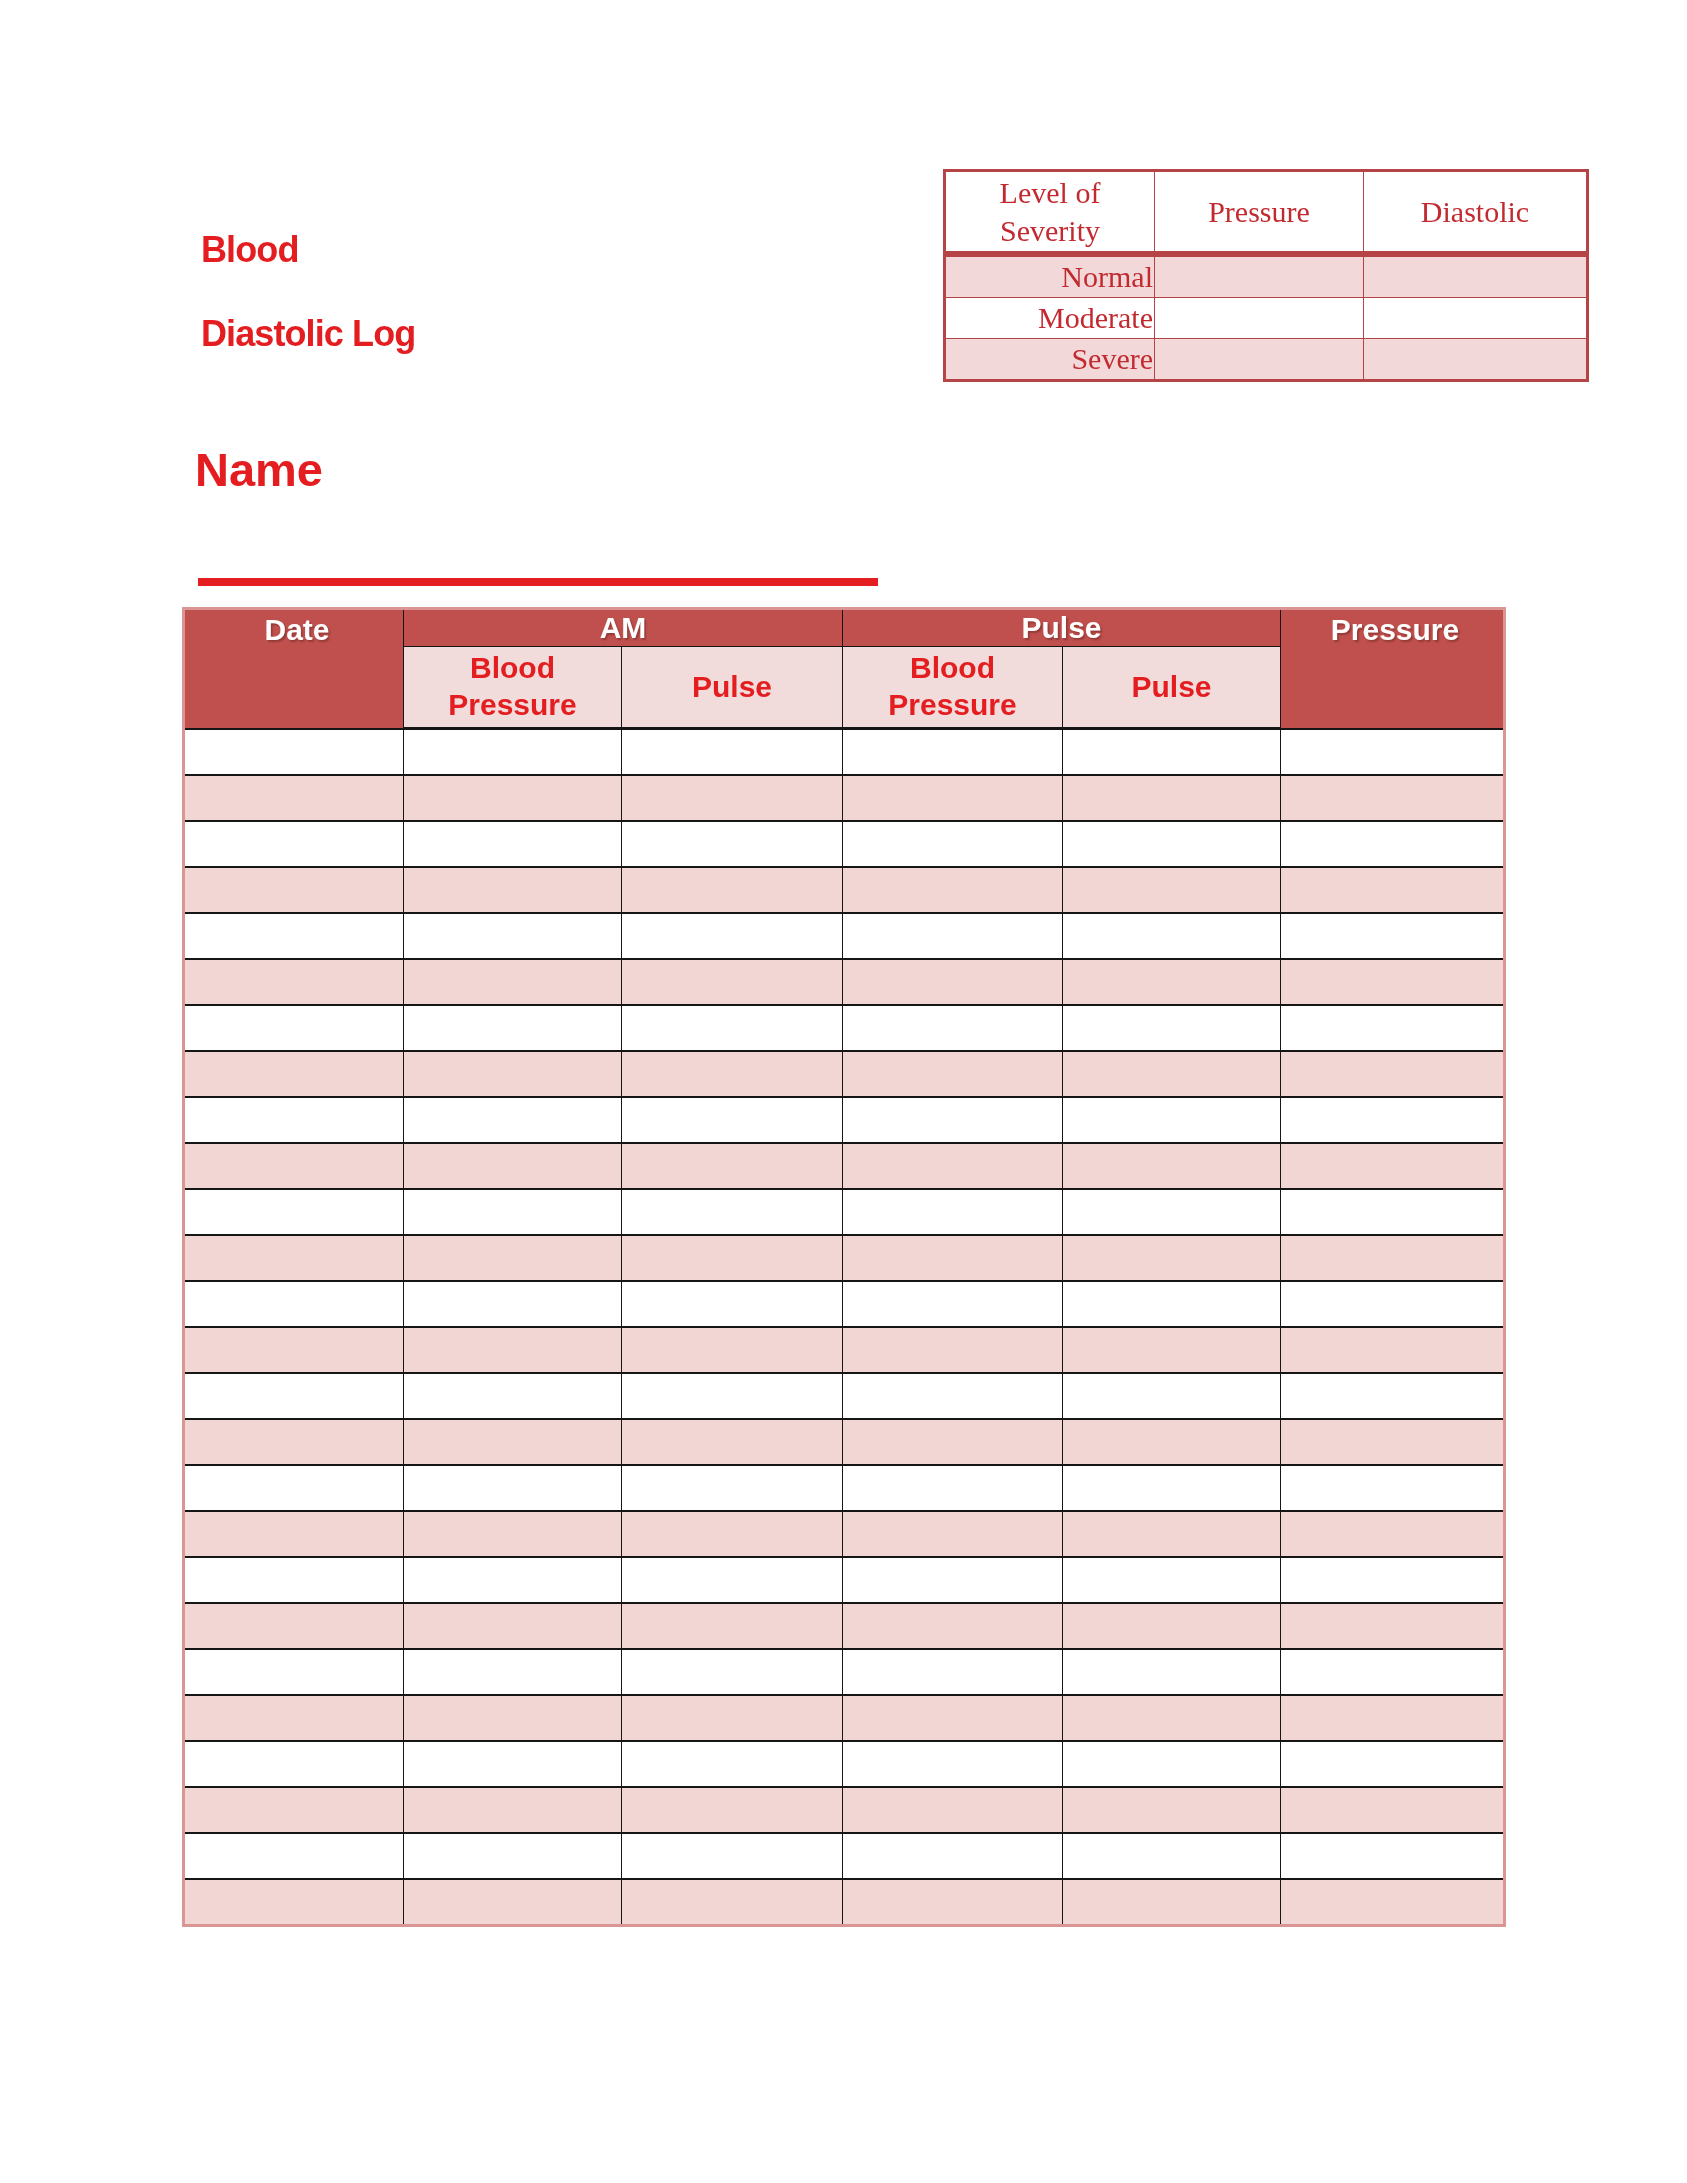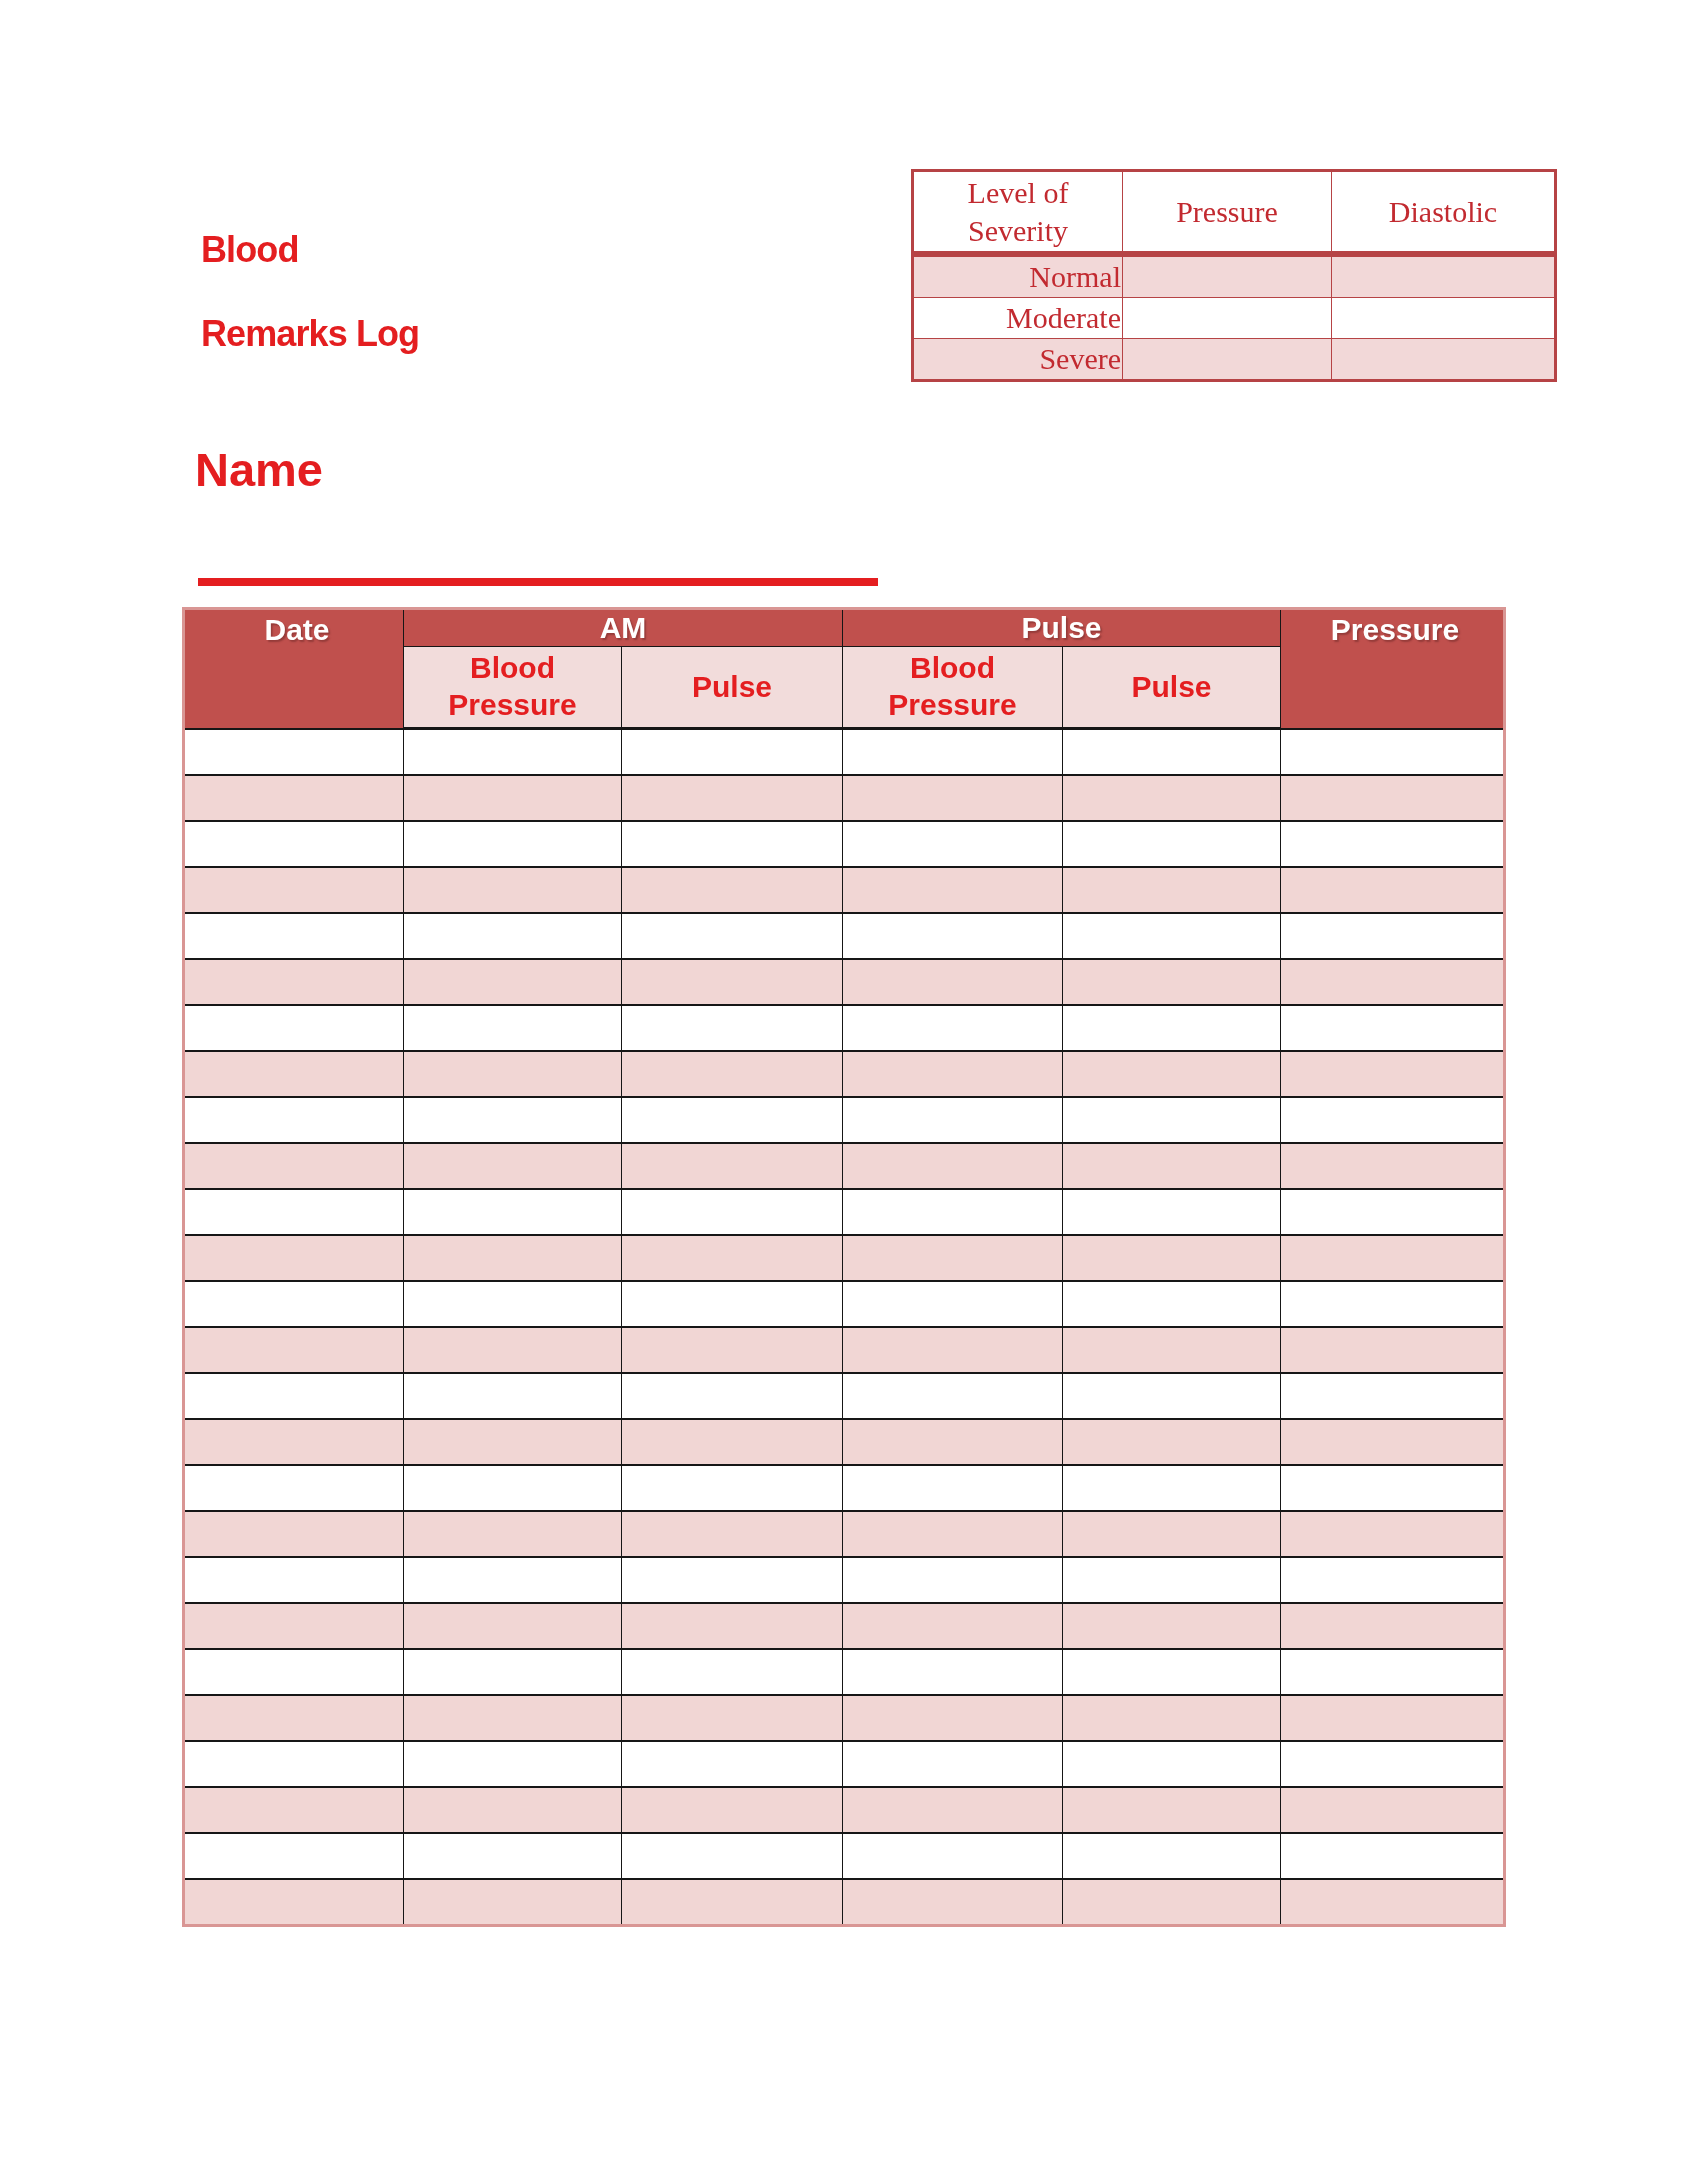--- a/index.html
+++ b/index.html
@@ -33,21 +33,21 @@
     position:absolute;left:911px;top:169px;
     width:644px;
     border-collapse:collapse;table-layout:fixed;
     font-family:"Liberation Serif", serif;
     color:#c22a30;
   }
   .severity-table th,.severity-table td{
     border:1.7px solid #b64345;
     font-size:30px;overflow:hidden;
   }
-  .severity-table{border:3.5px solid #b64345;}
+  .severity-table{border:3.5px solid #b64345;margin-left:32px;}
   .severity-table th{
     height:79px;font-weight:normal;text-align:center;
     vertical-align:middle;line-height:1.25;
     border-bottom:6.1px solid #b64345;
     background:#ffffff;padding:0 24.5px;
   }
   .severity-table td{height:38px;vertical-align:middle;}
   .severity-table td.sev-label{text-align:right;padding-left:10.5px;}
   .severity-table tr:nth-child(odd) td{background:#f2d8d8;}
   .severity-table tr:nth-child(even) td{background:#ffffff;}
@@ -88,21 +88,21 @@
   }
   .log-table tbody tr:nth-child(even) td{background:#f1d6d4;}
 </style>
 </head>
 <body>
 
 <div class="page">
 
   <div class="doc-title">
     <div>Blood</div>
-    <div>Remarks Log</div>
+    <div>Diastolic Log</div>
   </div>
 
   <table class="severity-table">
     <colgroup>
         <col style="width:210px">
         <col style="width:209px">
         <col style="width:224px">
       </colgroup>
     <thead>
       <tr>

